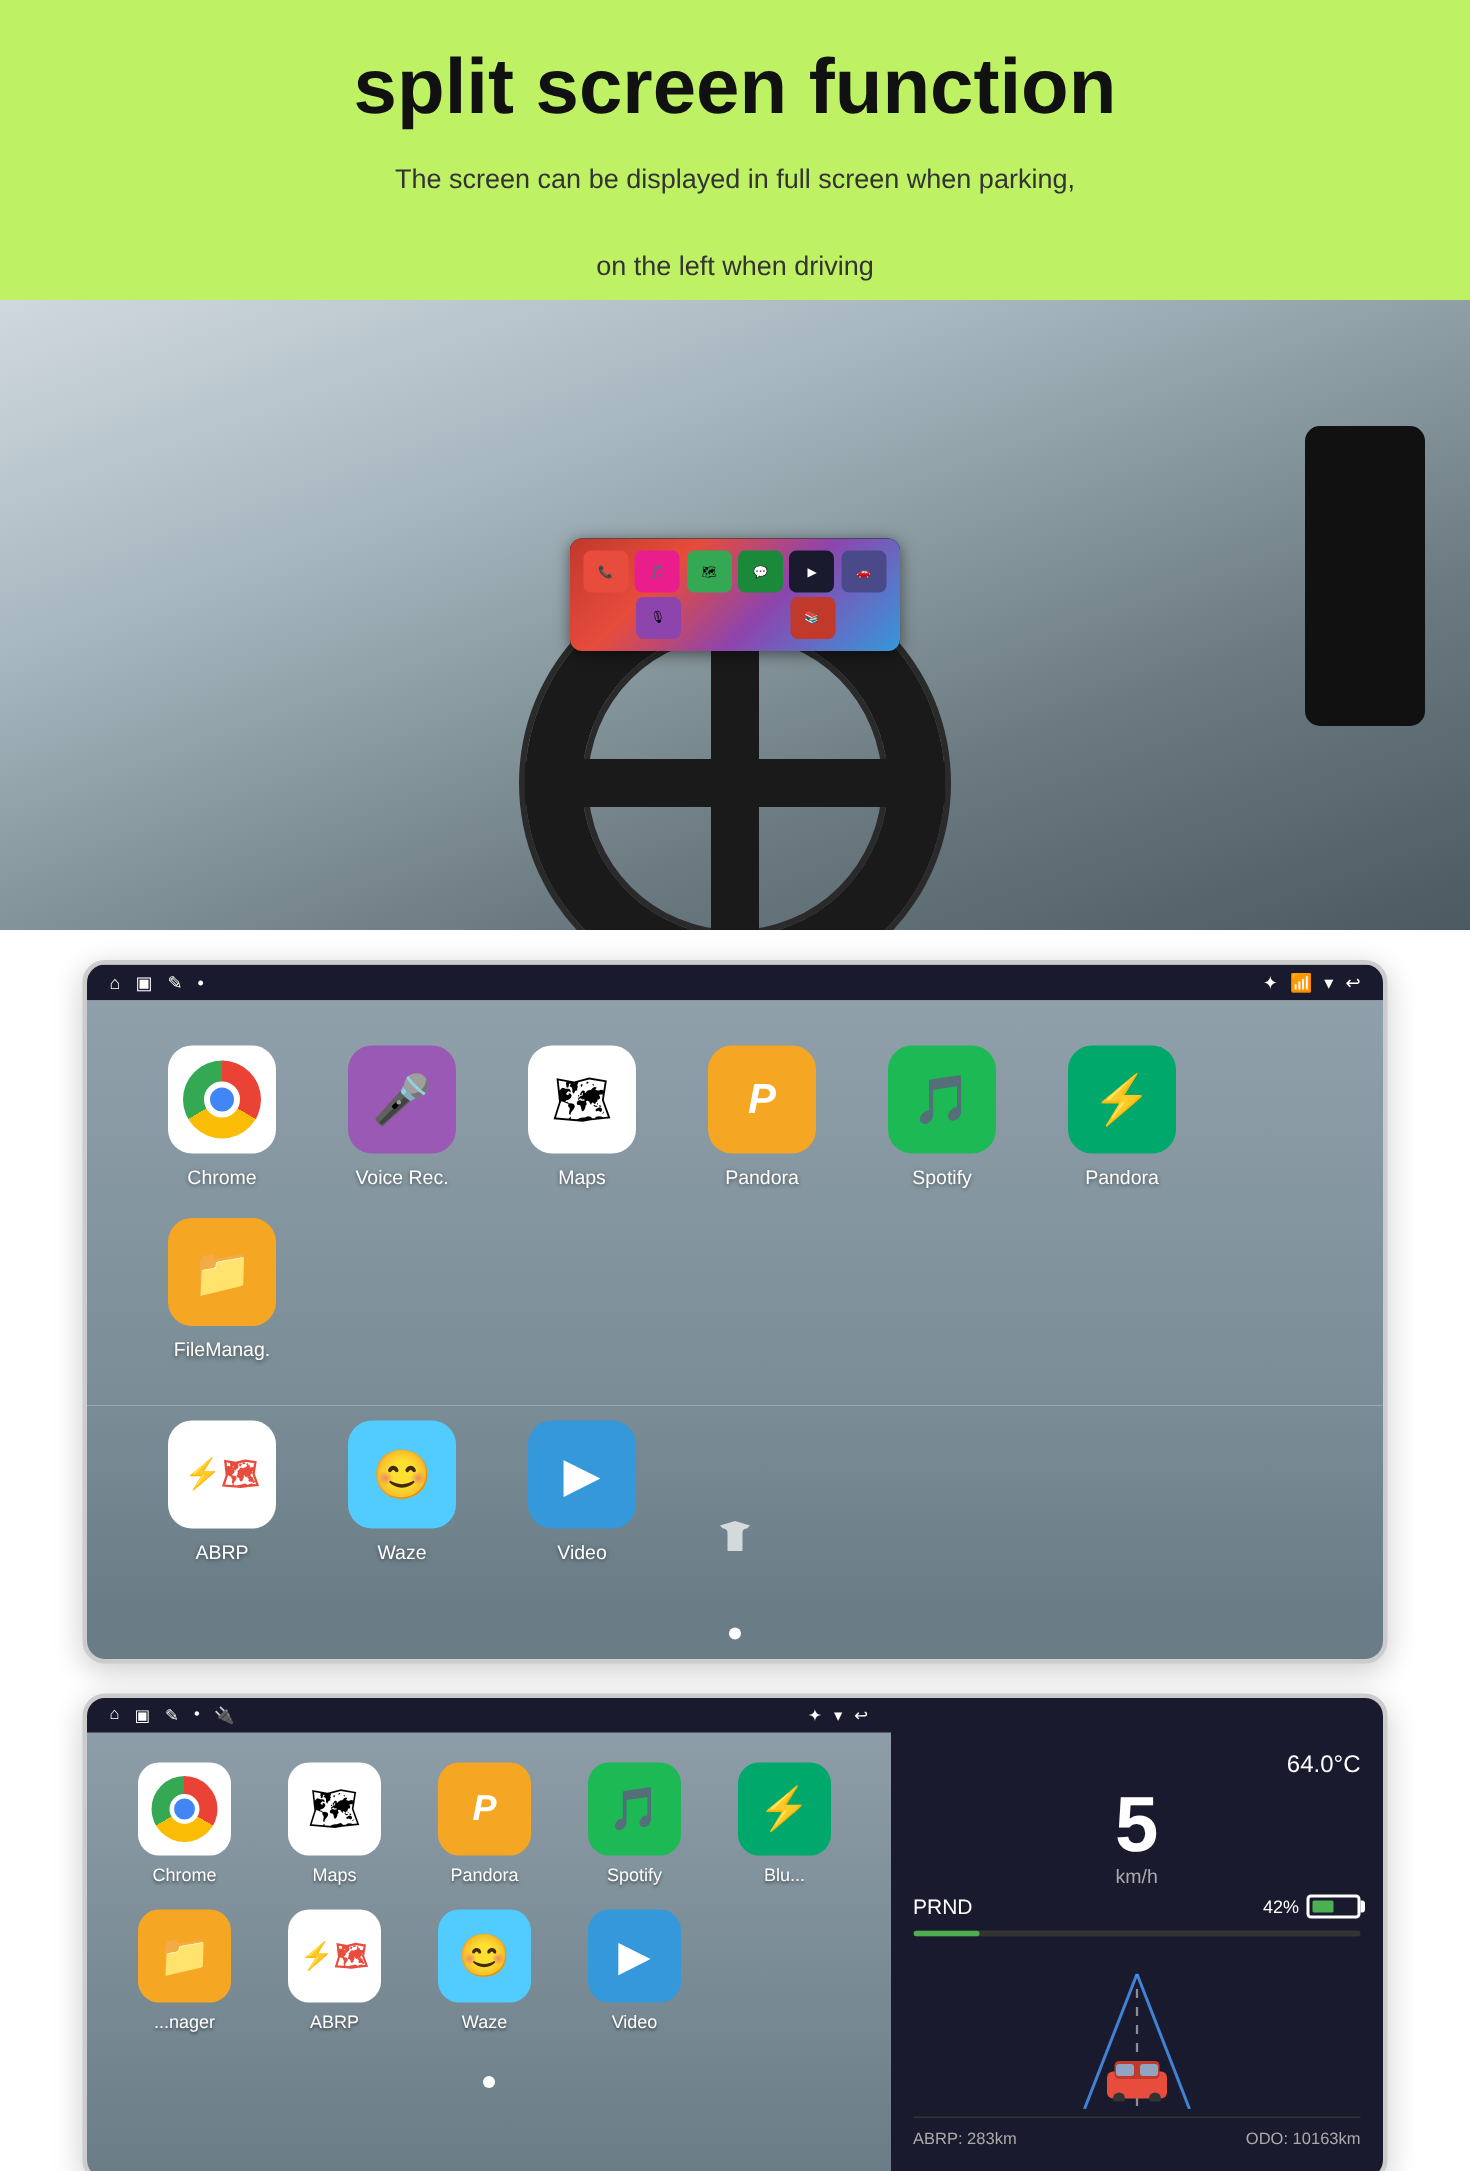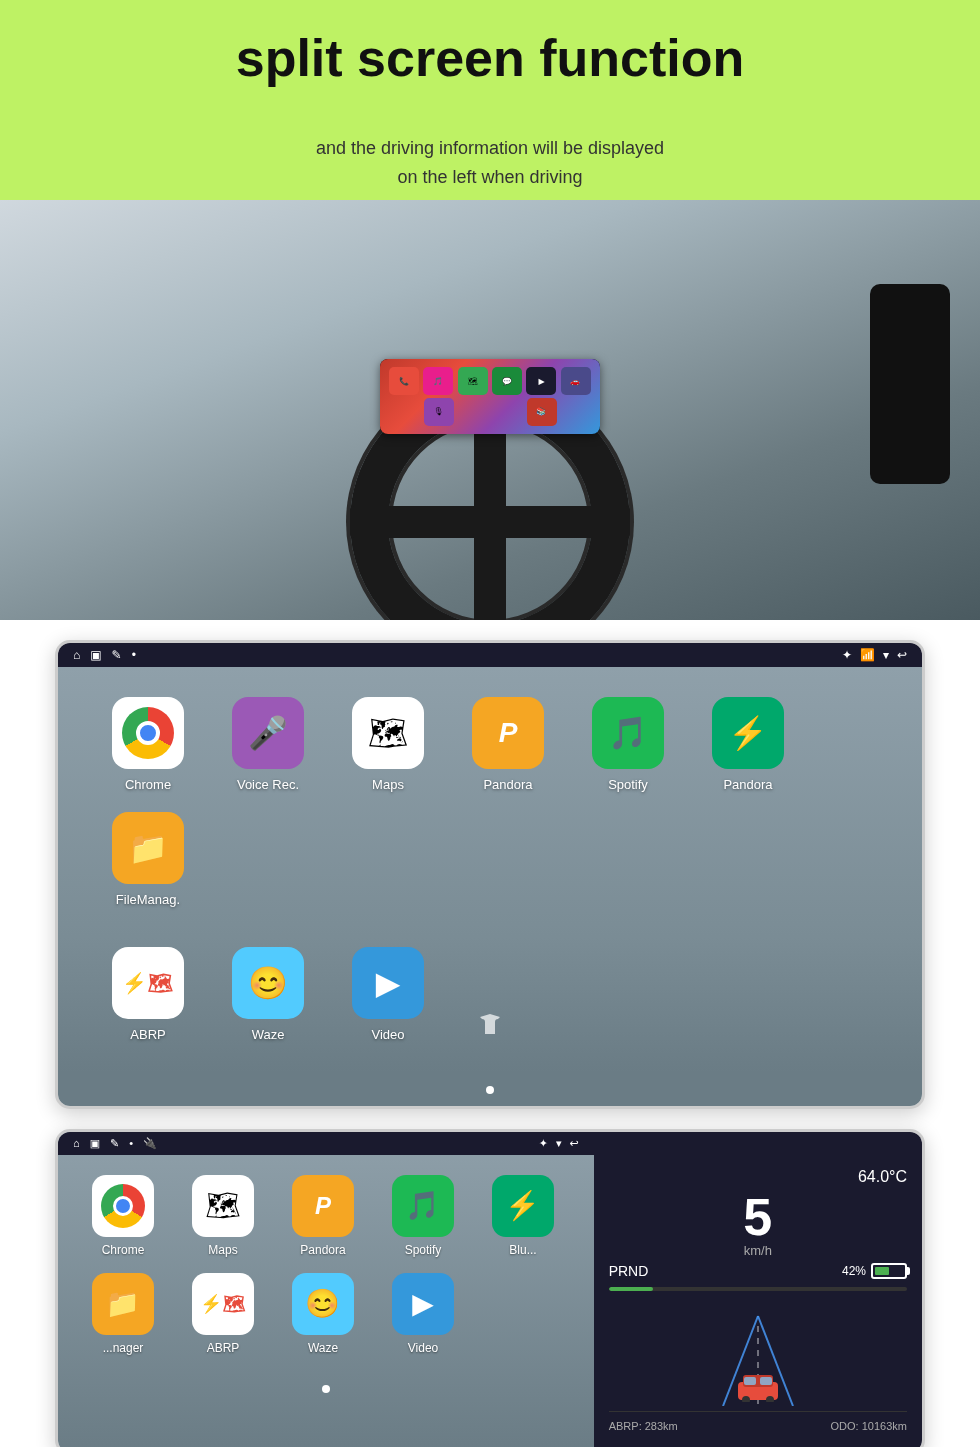--- a/index.html
+++ b/index.html
@@ -267,22 +267,22 @@
       text-align: center;
       padding: 6px;
     }
   </style>
 </head>
 <body>
 
 <div class="header-section">
   <h1 class="main-title">split screen function</h1>
   <p class="subtitle">
+    <span>The screen can be displayed in full screen when parking,</span><br>
     <br>
-    <span>and the driving information will be displayed</span><br>
     <span>on the left when driving</span>
   </p>
 </div>
 
 <div class="car-image-section">
   <div class="car-interior"></div>
 
   <div class="steering-wheel"></div>
 
   <div class="mini-screen">

